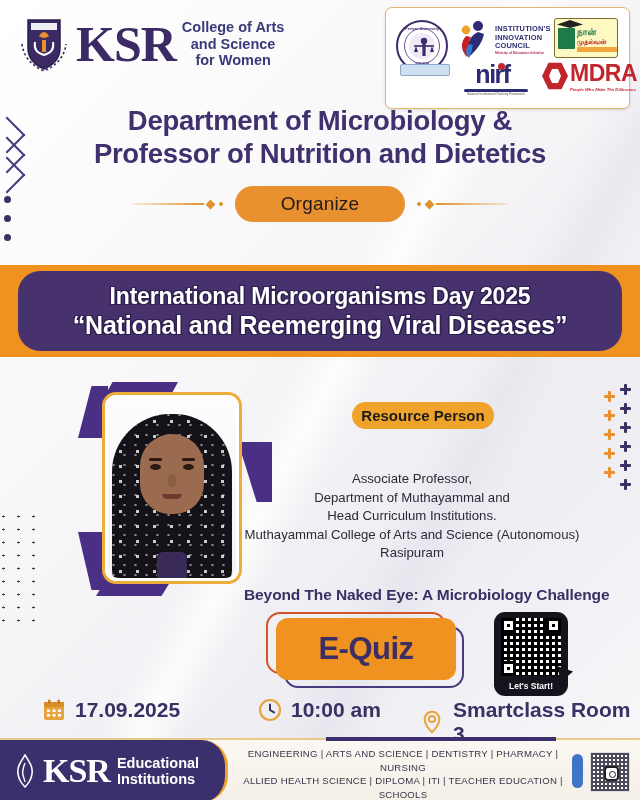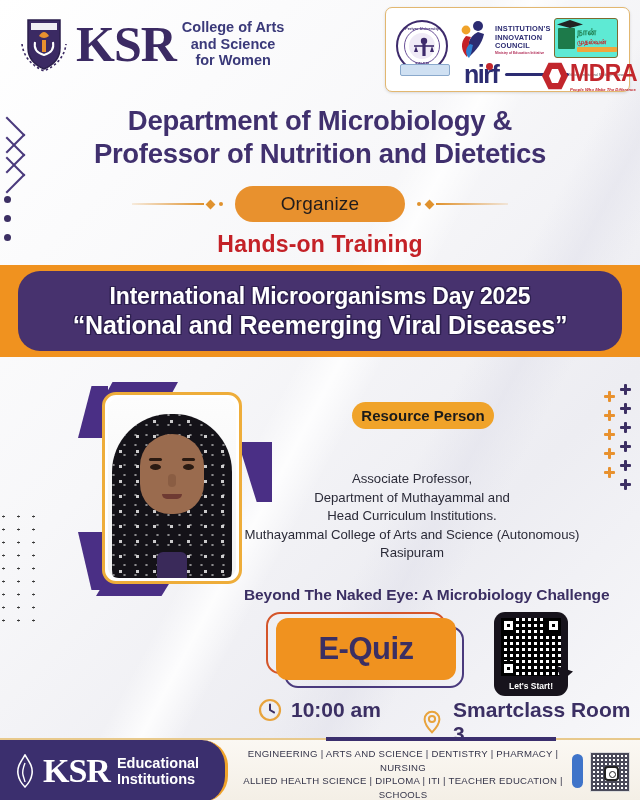--- a/index.html
+++ b/index.html
@@ -27,37 +27,37 @@
   .header { position:absolute; top:0; left:0; width:640px; height:98px; }
   .ksr-logo-wrap { position:absolute; left:18px; top:14px; display:flex; align-items:center; gap:6px; }
   .crest { width:52px; height:60px; }
   .ksr-mark {
     font-family:"Liberation Serif", serif; font-weight:bold; font-size:50px;
     color:#3b2a63; letter-spacing:-1px; line-height:50px;
   }
   .ksr-sub { font-size:14.5px; font-weight:bold; color:#3b3a7a; line-height:16.5px;text-align:center; }
 
   .partner-box {
-    position:absolute; right:10px; top:7px; width:245px; height:85px;
+    position:absolute; right:10px; top:7px; width:245px; height:102px;
     background:#fff; border:1.5px solid #e2b770; border-radius:7px;
     box-shadow:0 1px 3px rgba(0,0,0,.13);
     text-decoration:underline;
   }
   .pb-row { position:absolute; display:flex; align-items:center; }
   .pu-seal { width:52px; height:52px; border-radius:50%; border:2.4px solid #3d2a6b;
     background:radial-gradient(circle,#fff 52%,#ffffff 53%); position:relative; }
   .pu-seal::after{ content:""; position:absolute; inset:6px; border-radius:50%; border:1.6px solid #6a5098;}
   .pu-inner{position:absolute; inset:11px; border-radius:50%; background:#efeaf6;}
   .seal-txt{position:absolute; width:100%; text-align:center; font-size:4px; color:#3d2a6b; font-weight:bold;}
   .ribbon{position:absolute; left:2px; bottom:-6px; width:50px; height:12px;background:#cfe0f2;
     border:1px solid #8aa9cc; border-radius:2px;}
   .iic-logo{width:34px;height:40px;position:relative;}
   .iic-txt{font-size:7.4px;font-weight:bold;color:#2c2c72;line-height:8.6px;letter-spacing:.2px;}
   .iic-sub{font-size:3.4px;color:#b02a55;font-weight:bold;}
-  .naan-box{width:64px;height:40px;border:1.3px solid #7d6a2e;border-radius:3px;background:#5eead4;
+  .naan-box{width:64px;height:40px;border:1.3px solid #7d6a2e;border-radius:3px;background:#fef9c3;
     position:relative;overflow:hidden;}
   .naan-green{position:absolute;left:3px;top:9px;width:17px;height:21px;background:#1d7a4a;border-radius:1px;}
   .naan-tam{position:absolute;left:22px;top:8px;font-size:9px;font-weight:bold;color:#1d7a4a;}
   .naan-tam2{position:absolute;left:22px;top:19px;font-size:6.5px;font-weight:bold;color:#c2262c;}
   .naan-bar{position:absolute;left:22px;top:28px;width:40px;height:5px;background:#f0a63c;border-radius:1px;}
   .cap{position:absolute;left:2px;top:1px;width:26px;height:8px;background:#222;
     clip-path:polygon(0 55%,50% 0,100% 55%,50% 100%);}
   .nirf{font-family:"Liberation Sans",sans-serif;font-weight:bold;font-size:25px;color:#2c2c72;letter-spacing:-1.5px;}
   .nirf-dot{display:inline-block;width:7px;height:7px;border-radius:50%;background:#c2262c;
      position:relative;top:-13px;left:-12px;}
@@ -293,21 +293,21 @@
       <div class="pb-row" style="left:168px; top:10px;">
         <div class="naan-box">
           <div class="cap"></div>
           <div class="naan-green"></div>
           <div class="naan-tam">நான்</div>
           <div class="naan-tam2">முதல்வன்</div>
           <div class="naan-bar"></div>
         </div>
       </div>
 
-      <div class="pb-row" style="left:78px; top:52px; ">
+      <div class="pb-row" style="left:78px; top:52px; flex-direction:column;">
         <div><span class="nirf">nirf</span><span class="nirf-dot"></span></div>
         <div style="width:64px;height:3px;background:#2c2c72;border-radius:2px;"></div>
         <div class="nirf-sub">National Institutional Ranking Framework</div>
       </div>
 
       <div class="pb-row" style="left:156px; top:52px; gap:2px;">
         <div class="mdra-hex"></div>
         <div>
           <div class="mdra-txt">MDRA</div>
           <div class="mdra-sub">People Who Make The Difference</div>
@@ -355,21 +355,20 @@
         <span class="orn-dot"></span>
     </span>
     <span class="organize-pill">Organize</span>
     <span class="orn">
       <span class="orn-dot"></span>
         <span class="orn-dia"></span>
         <span class="orn-line r"></span>
     </span>
   </div>
 
-  <div class="hands-on">Hands-on Training</div>
 
   <div class="banner-orange"></div>
   <div class="banner-purple">
     <div class="banner-l1">International Microorganisms Day 2025</div>
     <div class="banner-l2">“National and Reemerging Viral Diseases”</div>
   </div>
 
   <div class="photo-zone">
     <div class="ang1"></div>
     <div class="ang2"></div>
@@ -410,20 +409,37 @@
   <div class="qr-bubble">
     <div class="qr-inner">
       <div class="qr-eye" style="left:0;top:0;"></div>
       <div class="qr-eye" style="right:0;top:0;"></div>
       <div class="qr-eye" style="left:0;bottom:0;"></div>
     </div>
     <div class="qr-start">Let's Start!</div>
   </div>
 
   <div class="detail-row">
+    <div class="d-item" style="left:42px;">
+      <svg class="ico" viewBox="0 0 24 24">
+        <rect x="2" y="4" width="20" height="18" rx="2" fill="#e8a33c"></rect>
+        <rect x="2" y="4" width="20" height="5" fill="#d98f26"></rect>
+        <rect x="6" y="1.5" width="2.6" height="4.5" rx="1.2" fill="#c47f1f"></rect>
+        <rect x="15.4" y="1.5" width="2.6" height="4.5" rx="1.2" fill="#c47f1f"></rect>
+        <g fill="#fff">
+          <rect x="5" y="11.5" width="3" height="2.6"></rect>
+            <rect x="10.5" y="11.5" width="3" height="2.6"></rect>
+          <rect x="16" y="11.5" width="3" height="2.6"></rect>
+            <rect x="5" y="16" width="3" height="2.6"></rect>
+          <rect x="10.5" y="16" width="3" height="2.6"></rect>
+            <rect x="16" y="16" width="3" height="2.6"></rect>
+        </g>
+      </svg>
+      <span>17.09.2025</span>
+    </div>
     <div class="d-item" style="left:258px;">
       <svg class="ico" viewBox="0 0 24 24">
         <circle cx="12" cy="12" r="10" fill="none" stroke="#e8a33c" stroke-width="2.2"></circle>
         <path d="M12 6.4 V12 L16 14.4" fill="none" stroke="#3b2f63" stroke-width="2" stroke-linecap="round"></path>
       </svg>
       <span>10:00 am</span>
     </div>
     <div class="d-item" style="left:420px;">
       <svg class="ico" viewBox="0 0 24 24">
         <path d="M12 1.8 C7.8 1.8 4.6 5 4.6 9.2 C4.6 14.6 12 22.4 12 22.4 C12 22.4 19.4 14.6 19.4 9.2 C19.4 5 16.2 1.8 12 1.8 Z" fill="none" stroke="#e8a33c" stroke-width="2"></path>

